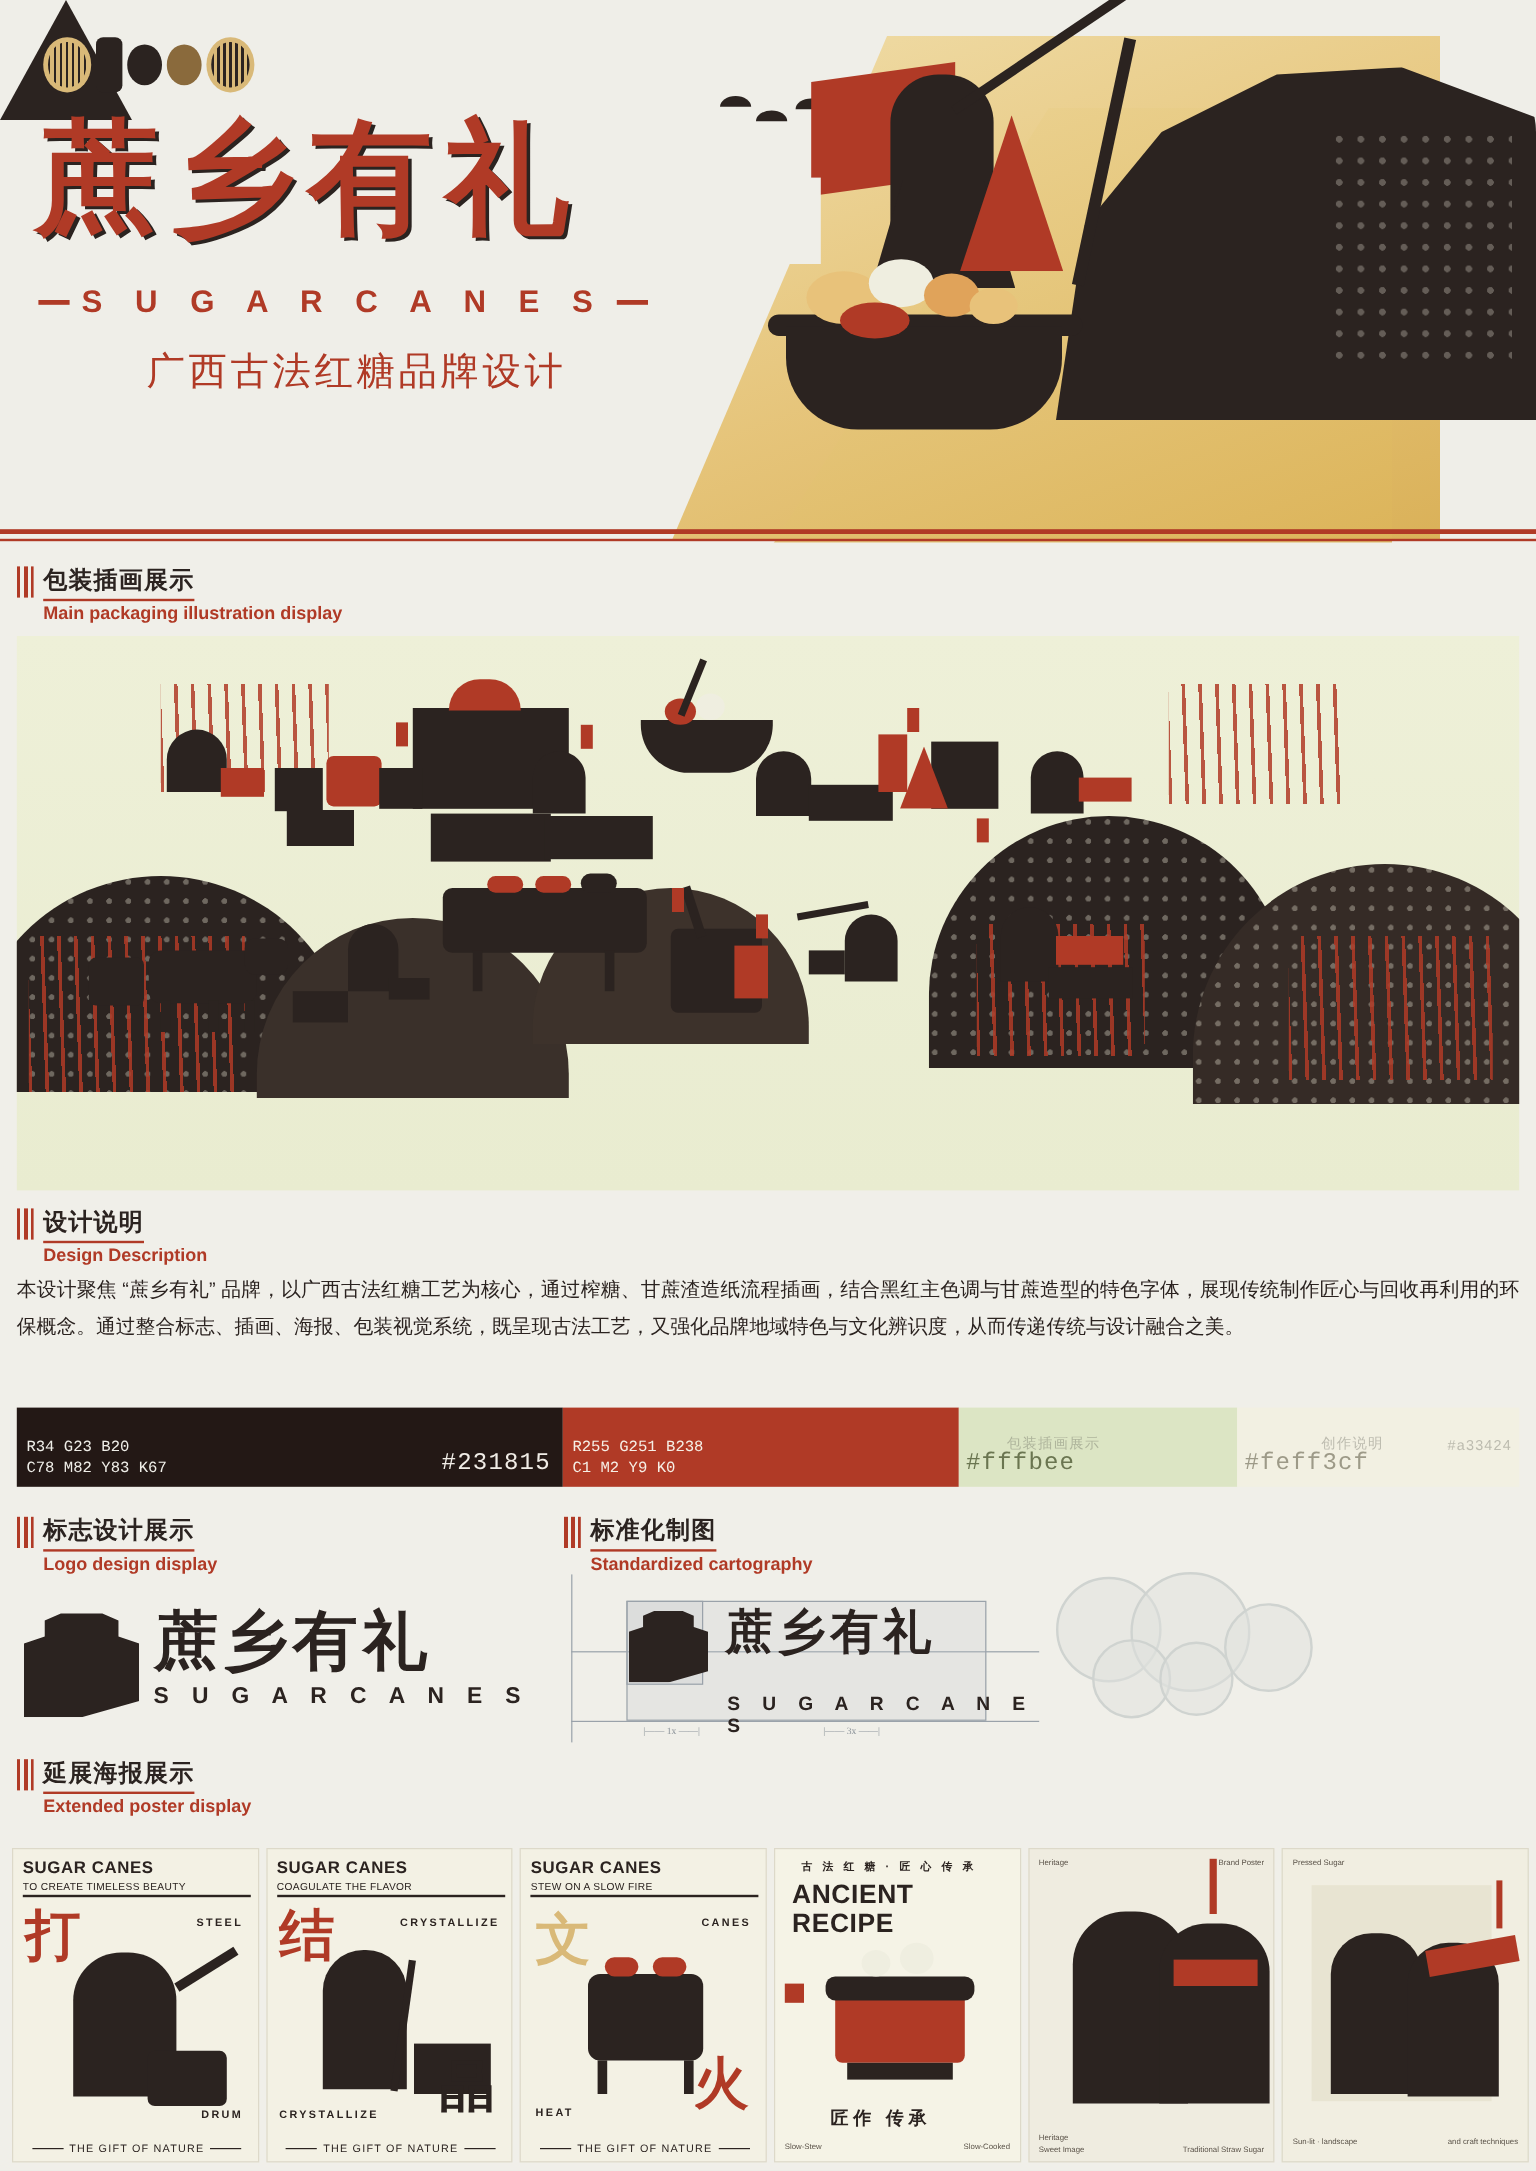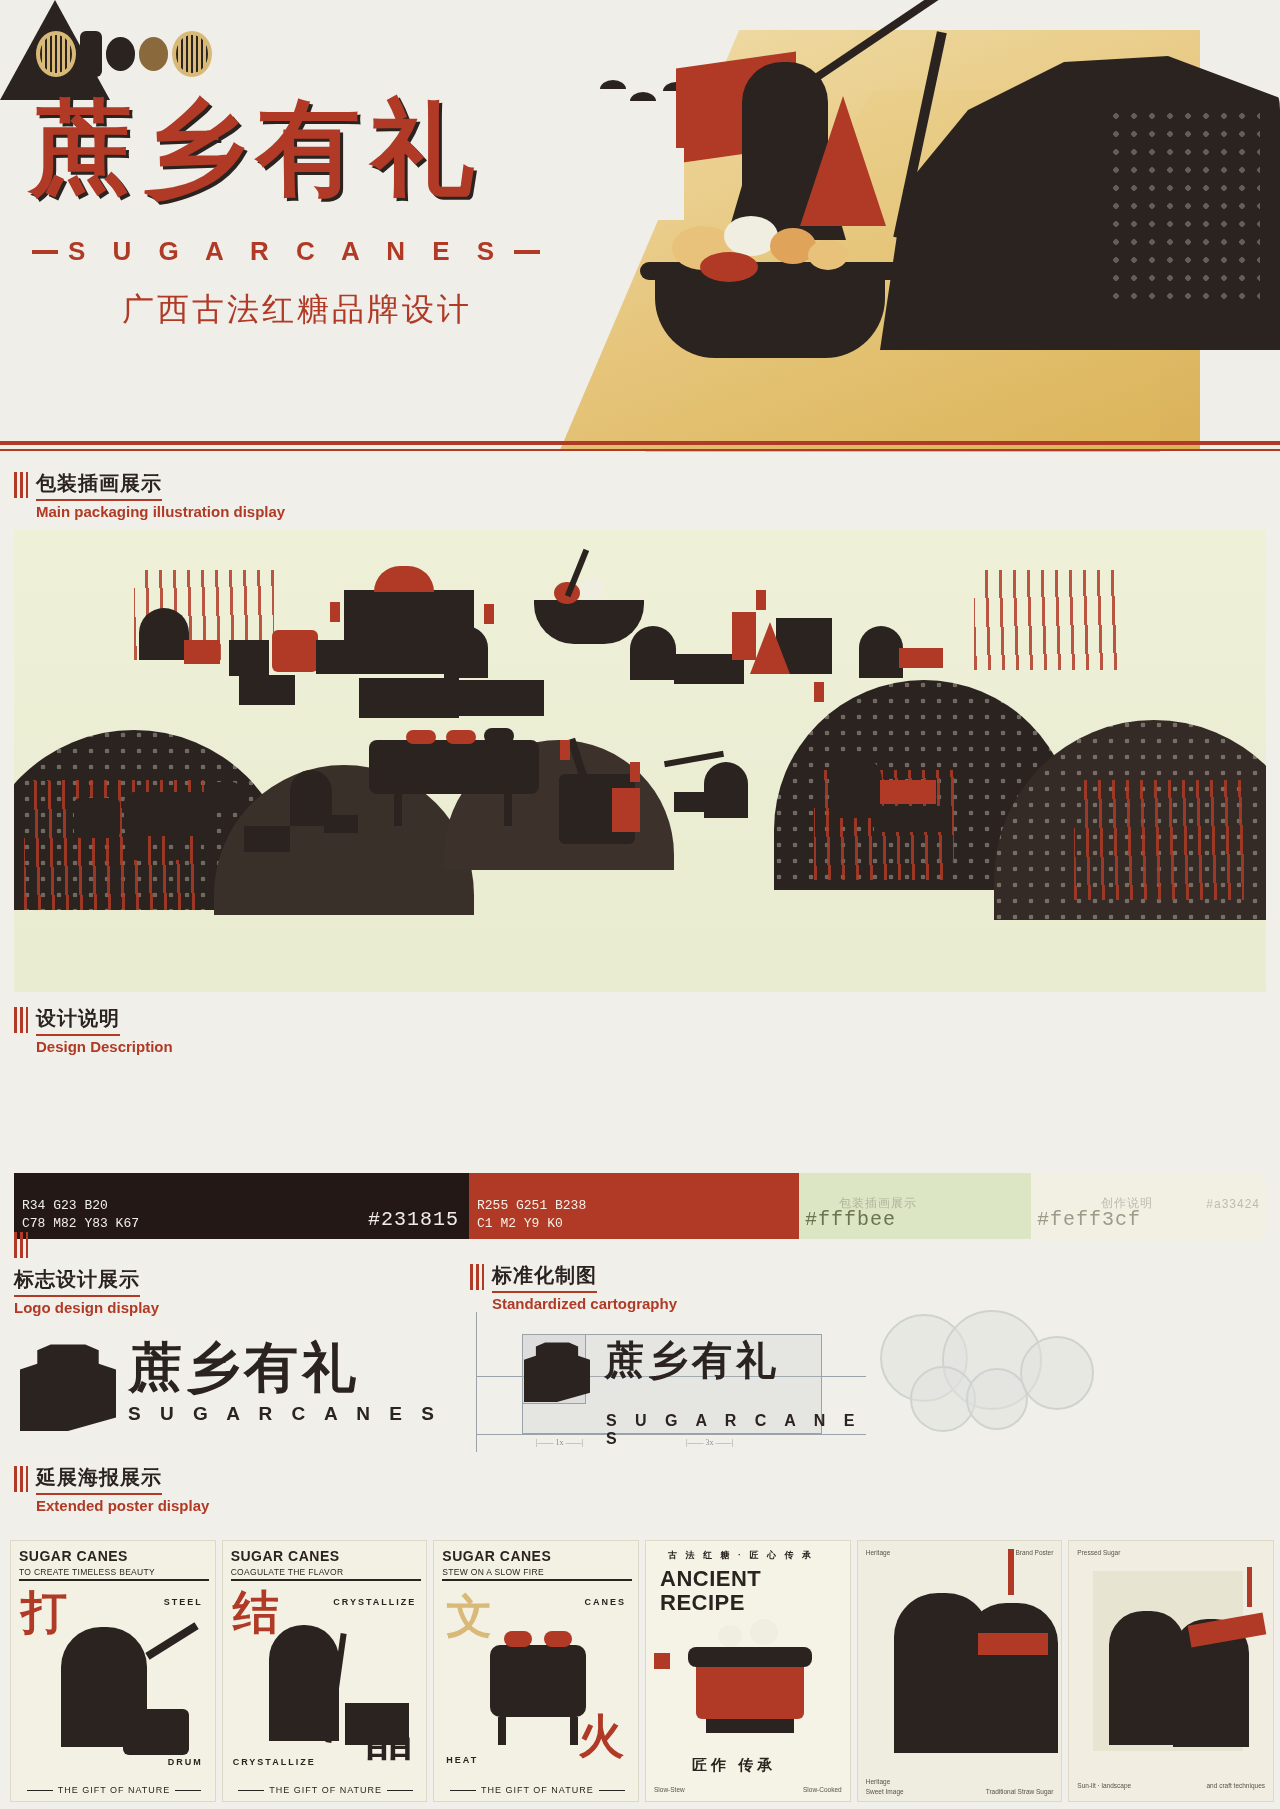--- a/index.html
+++ b/index.html
@@ -212,21 +212,21 @@
   .sw4 { width: 235px; background:#f2f0e2; color:#8d8a78; }
   .sw1 .hex { color:#f0ece6; }
   .sw3 .hex { color:#6a7550; }
   .sw4 .hex { color:#9d9a88;text-align:center; }
   .watermark {
     position:absolute; font-size: 12px; color: rgba(90,90,80,.35);
     letter-spacing: 1px;
   }
 
   
-  #logo-heading { left: 14px; top: 1230px; flex-direction: column; }
+  #logo-heading { left: 14px; top: 1262px; }
   #carto-heading { left: 470px; top: 1262px; }
   .logo-panel {
     position:absolute; left: 20px; top: 1318px; width: 430px; height: 130px;
     display:flex; align-items:center; gap: 12px;
   }
   .logo-icon {
     width: 96px; height: 96px; background:#2b2320; position:relative;
     clip-path: polygon(0% 100%, 0% 36%, 18% 30%, 18% 16%, 32% 10%, 68% 10%, 82% 16%, 82% 30%, 100% 36%, 100% 86%, 50% 100%);
   }
   .logo-wordmark { display:flex; flex-direction:column; }
@@ -436,20 +436,21 @@
     <div class="ill-tag" style="left:800px; top:152px;"></div>
   </div>
 
   <div class="block sec-head" id="design-heading">
     <div class="sec-bars"></div>
     <div class="sec-text">
       <div class="cn">设计说明</div>
       <div class="en">Design Description</div>
     </div>
   </div>
+  <div class="desc-text">本设计聚焦 “蔗乡有礼” 品牌，以广西古法红糖工艺为核心，通过榨糖、甘蔗渣造纸流程插画，结合黑红主色调与甘蔗造型的特色字体，展现传统制作匠心与回收再利用的环保概念。通过整合标志、插画、海报、包装视觉系统，既呈现古法工艺，又强化品牌地域特色与文化辨识度，从而传递传统与设计融合之美。</div>
 
   <div class="colorbar">
     <div class="sw sw1">
       <span class="rgb">R34 G23 B20</span>
       <span class="cmyk">C78 M82 Y83 K67</span>
       <span class="hex">#231815</span>
     </div>
     <div class="sw sw2">
       <span class="rgb">R255 G251 B238</span>
       <span class="cmyk">C1 M2 Y9 K0</span>

